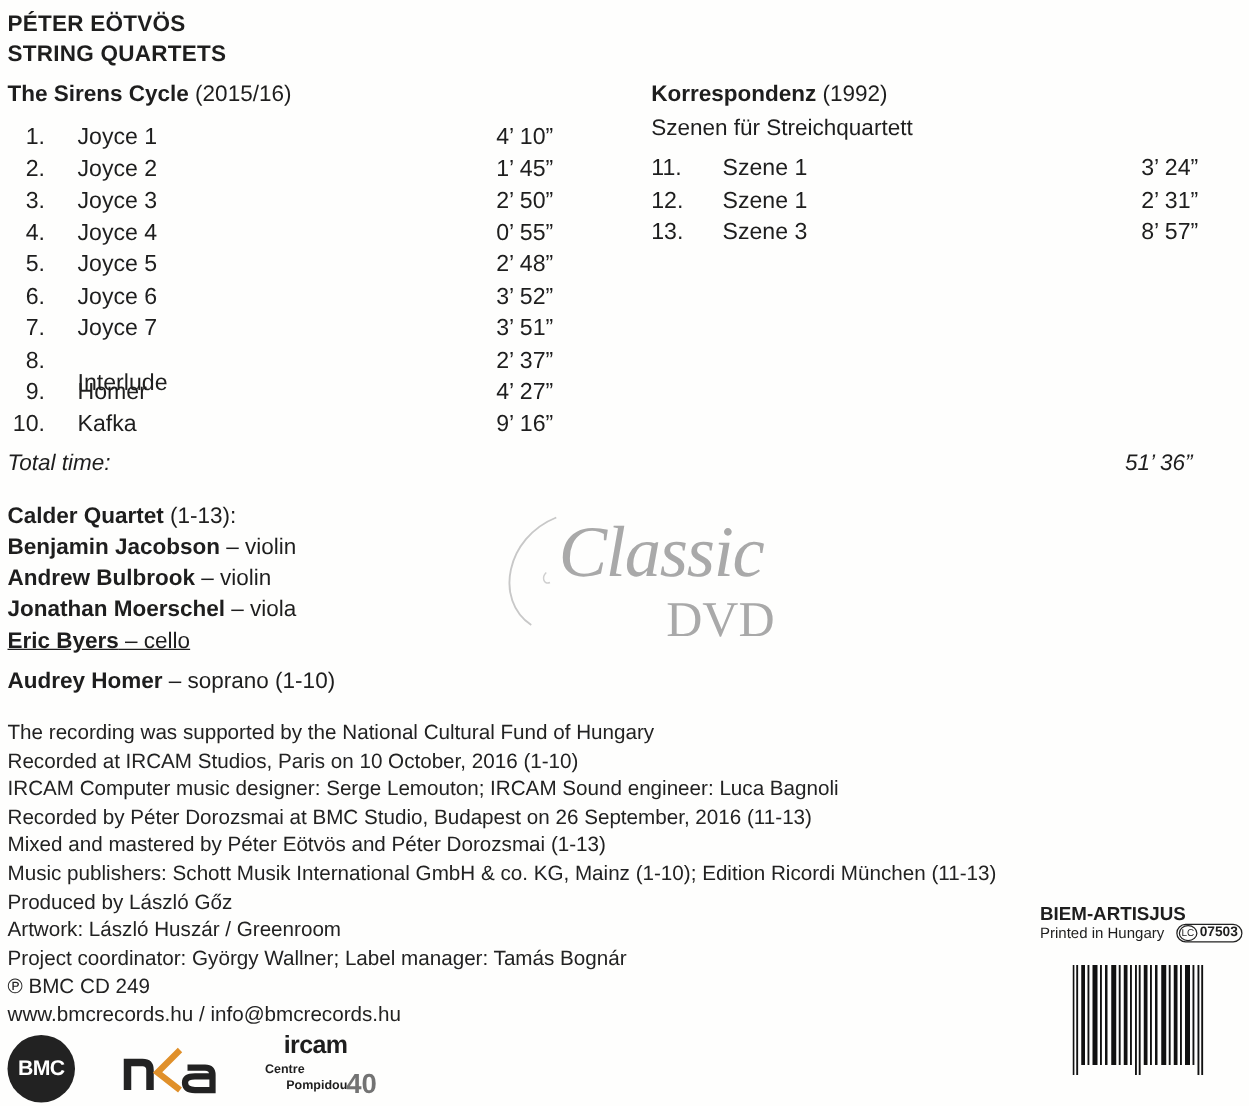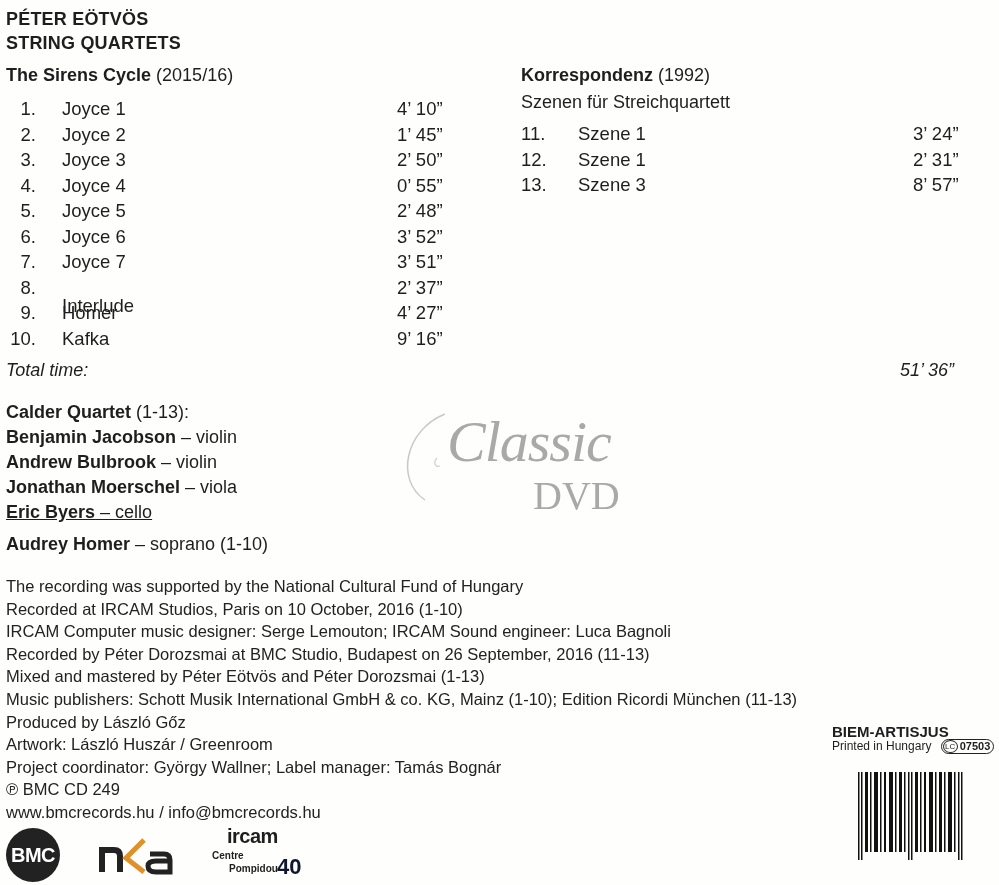--- a/index.html
+++ b/index.html
@@ -22,27 +22,27 @@
   .perf b { font-weight: bold; }
   .credits { left: 6px; top: 575px; font-size: 16.5px; line-height: 22.6px; color: #222; }
   .credits div { white-space: nowrap; }
   .watermark { left: 385px; top: 400px; width: 270px; height: 125px; }
   .biem { left: 832px; top: 724px; font-size: 12px; line-height: 15px; }
   .biem .b { font-weight: bold; font-size: 15px; }
   .lc { display: inline-flex; align-items: center; border: 1.5px solid #222; border-radius: 8px; padding: 0 3px 0 1px; margin-left: 6px; font-weight: bold; font-size: 11px; height: 13px; vertical-align: middle; }
   .lc .lci { display: inline-block; border: 1.2px solid #222; border-radius: 50%; font-size: 8px; width: 13px; height: 11px; line-height: 11px; text-align: center; margin-right: 2px; font-weight: normal; }
   .barcode { left: 858px; top: 772px; width: 108px; height: 88px; }
   .barcode-digits { left: 892px; top: 858px; font-size: 10px; letter-spacing: 0.5px; margin-top: 32px; }
-  .logo-bmc { left: 6px; top: 828px; width: 54px; height: 54px; border-radius: 50%; background: #222; color: #fff; font-weight: bold; font-size: 20px; display: flex; align-items: center; justify-content: center; letter-spacing: -0.5px; }
+  .logo-bmc { left: 6px; top: 828px; width: 54px; height: 54px; border-radius: 50%; background: #222; color: #fff; font-weight: bold; font-size: 17px; display: flex; align-items: center; justify-content: center; letter-spacing: -0.5px; }
   .logo-nka { left: 98px; top: 832px; width: 80px; height: 48px; }
   .logo-ircam { left: 212px; top: 825px; width: 95px; height: 58px; }
   .ircam-word { position: absolute; left: 15px; top: 0; font-weight: bold; font-size: 20px; letter-spacing: -0.5px; }
   .ircam-centre { position: absolute; left: 0; top: 25px; font-weight: bold; font-size: 10px; line-height: 11px; }
   .ircam-pomp { position: absolute; left: 17px; top: 38px; font-weight: bold; font-size: 10px; }
-  .ircam-40 { position: absolute; left: 65px; top: 29px; font-weight: bold; font-size: 22px; color: #0f172a; }
+  .ircam-40 { position: absolute; left: 65px; top: 29px; font-weight: bold; font-size: 22px; color: #737373; }
 </style>
 </head>
 <body>
 
 <div class="abs title" style="top:8px;">PÉTER EÖTVÖS</div>
 <div class="abs title" style="top:32px;">STRING QUARTETS</div>
 
 <div class="abs work" style="left:6px; top:64px;">
   <b>The Sirens Cycle</b>
   <span>(2015/16)</span>

